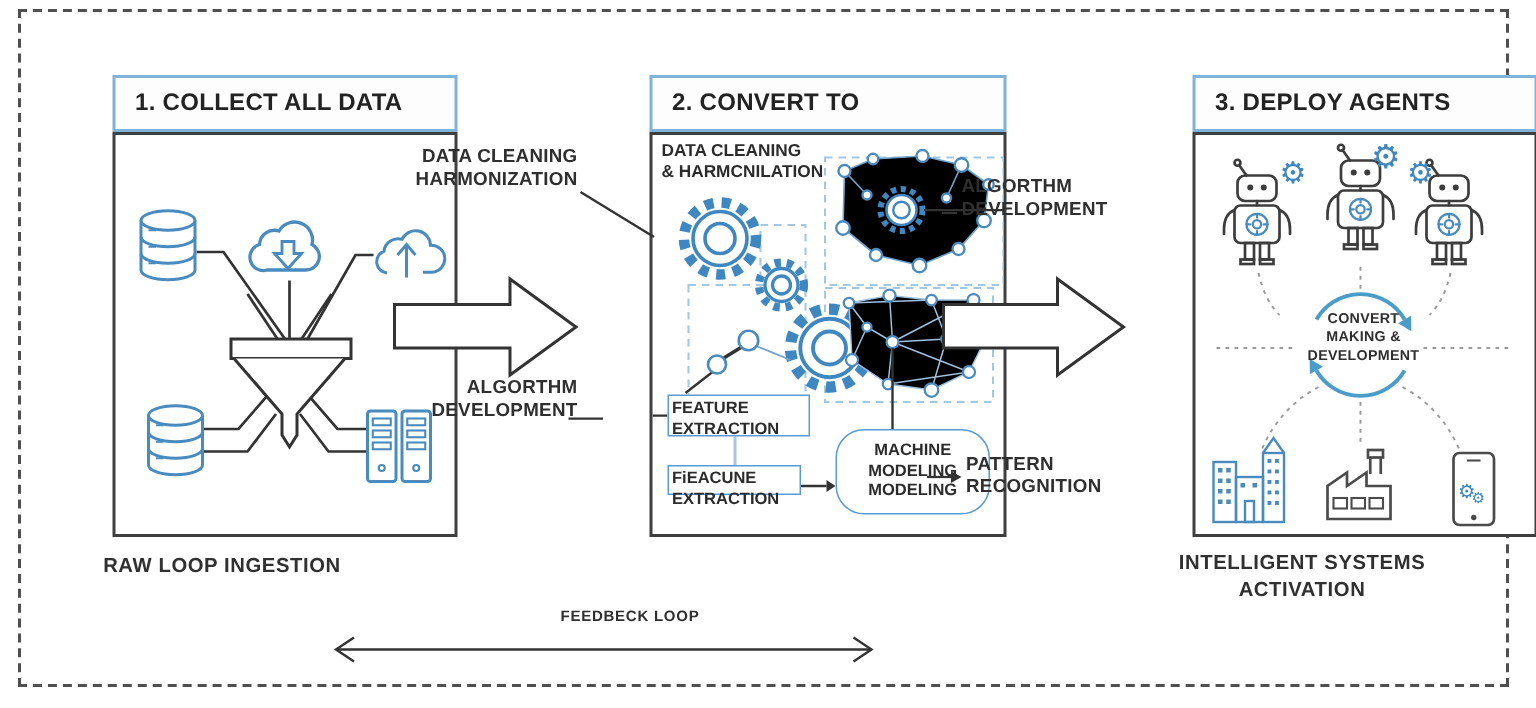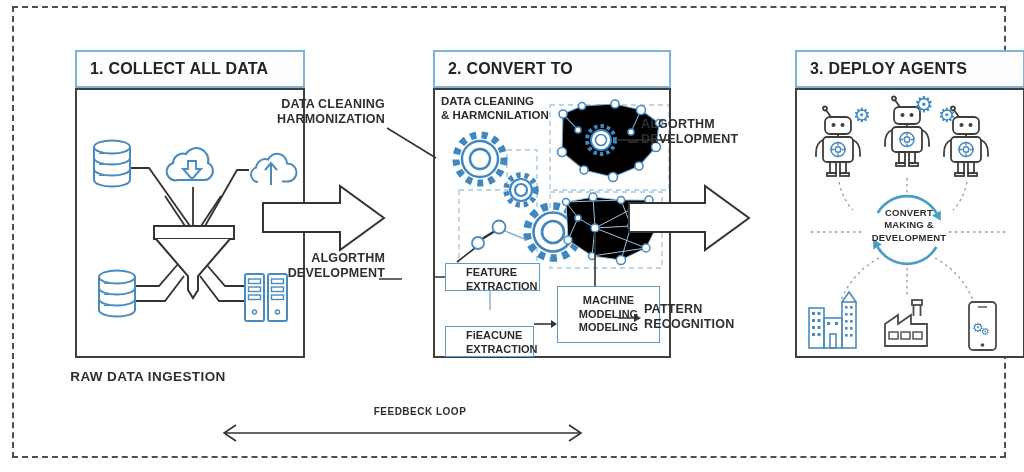--- a/index.html
+++ b/index.html
@@ -15,22 +15,22 @@
               border:2px solid #3f3f3f;background:#fff;}
   .caption{position:absolute;text-align:center;font-size:13.5px;font-weight:600;
            color:#303030;letter-spacing:.4px;line-height:1.3;}
   .olabel{position:absolute;font-size:12.5px;font-weight:600;color:#2f2f2f;
           line-height:1.22;letter-spacing:.2px;}
   .olabel.r{text-align:right;}
   .inner-label{position:absolute;font-size:11.5px;font-weight:600;color:#2b2b2b;line-height:1.2;}
   .bluebox{position:absolute;box-sizing:border-box;border:1.5px solid #5b9bd5;background:#fff;
            font-size:11px;font-weight:600;color:#2b2b2b;line-height:1.25;}
   .bluebox .bl{display:block;}
-  .bluebox.pad{padding:2px 0 0 20px;}
-  .bluebox.center{text-align:center;display:flex;flex-direction:column;justify-content:center;}
+  .bluebox.pad{padding:2px 0 0 2px;}
+  .bluebox.center{text-align:center;display:flex;flex-direction:column;justify-content:center;border-radius:19px;}
   .decision{position:absolute;text-align:center;font-size:9.5px;font-weight:600;color:#2e2e2e;
             line-height:1.3;letter-spacing:.2px;}
   .feedback-label{position:absolute;text-align:center;font-size:10px;font-weight:600;
                   color:#2f2f2f;letter-spacing:.5px;}
   svg{display:block;}
   #overlay{position:absolute;left:0;top:0;pointer-events:none;z-index:6;}
   .panel, .olabel, .caption, .feedback-label{z-index:3;}
 </style>
 </head>
 <body>
@@ -92,21 +92,21 @@
           <line x1="24" y1="35" x2="24" y2="14"></line>
           <path d="M18,20 L24,13 L30,20"></path>
         </g>
 
         <use href="#srv" transform="translate(168,184)"></use>
         <use href="#srv" transform="translate(191,184)"></use>
       </svg>
     </div>
   </div>
   <div class="caption" style="left:33px;top:368px;width:230px;">
-    <span>RAW DATA INGESTION</span>
+    <span>RAW LOOP INGESTION</span>
   </div>
 
   <div class="panel" style="left:391px;top:50px;width:238px;height:308px;">
     <div class="panel-header">
       <span>2. CONVERT TO KNOWLEDGE</span>
     </div>
     <div class="panel-body" style="height:270px;">
       <svg width="234" height="264" viewBox="0 0 234 264">
 
         <g fill="none" stroke="#a5c8e2" stroke-width="1.4" stroke-dasharray="5 4">
@@ -199,21 +199,21 @@
 
       <div class="inner-label" style="left:6px;top:5px;width:120px;">
         <span>DATA CLEANING</span><br>
         <span>&amp; HARMCNILATION</span>
       </div>
 
       <div class="bluebox pad" style="left:10px;top:173px;width:95px;height:28px;">
         <span class="bl">FEATURE</span>
         <span class="bl">EXTRACTION</span>
       </div>
-      <div class="bluebox pad" style="left:10px;top:236px;width:89px;height:31px;">
+      <div class="bluebox pad" style="left:10px;top:220px;width:89px;height:20px;">
         <span class="bl">FiEACUNE</span>
         <span class="bl">EXTRACTION</span>
       </div>
       <div class="bluebox center" style="left:122px;top:196px;width:103px;height:57px;">
         <span class="bl">MACHINE</span>
         <span class="bl">MODELING</span>
         <span class="bl">MODELING</span>
       </div>
     </div>
   </div>
@@ -328,20 +328,24 @@
         </g>
       </svg>
 
       <div class="decision" style="left:68px;top:117px;width:88px;">
         <span>CONVERT</span><br>
         <span>MAKING &amp;</span><br>
         <span>DEVELOPMENT</span>
       </div>
     </div>
   </div>
+  <div class="caption" style="left:753px;top:366px;width:230px;">
+    <span>INTELLIGENT SYSTEMS</span><br>
+    <span>ACTIVATION</span>
+  </div>
 
   <div class="olabel r" style="left:270px;top:97px;width:115px;">
     <span>DATA CLEANING</span><br>
     <span>HARMONIZATION</span>
   </div>
   <div class="olabel r" style="left:275px;top:251px;width:110px;">
     <span>ALGORTHM</span><br>
     <span>DEVELOPMENT</span>
   </div>
   <div class="olabel" style="left:641px;top:117px;width:110px;">

